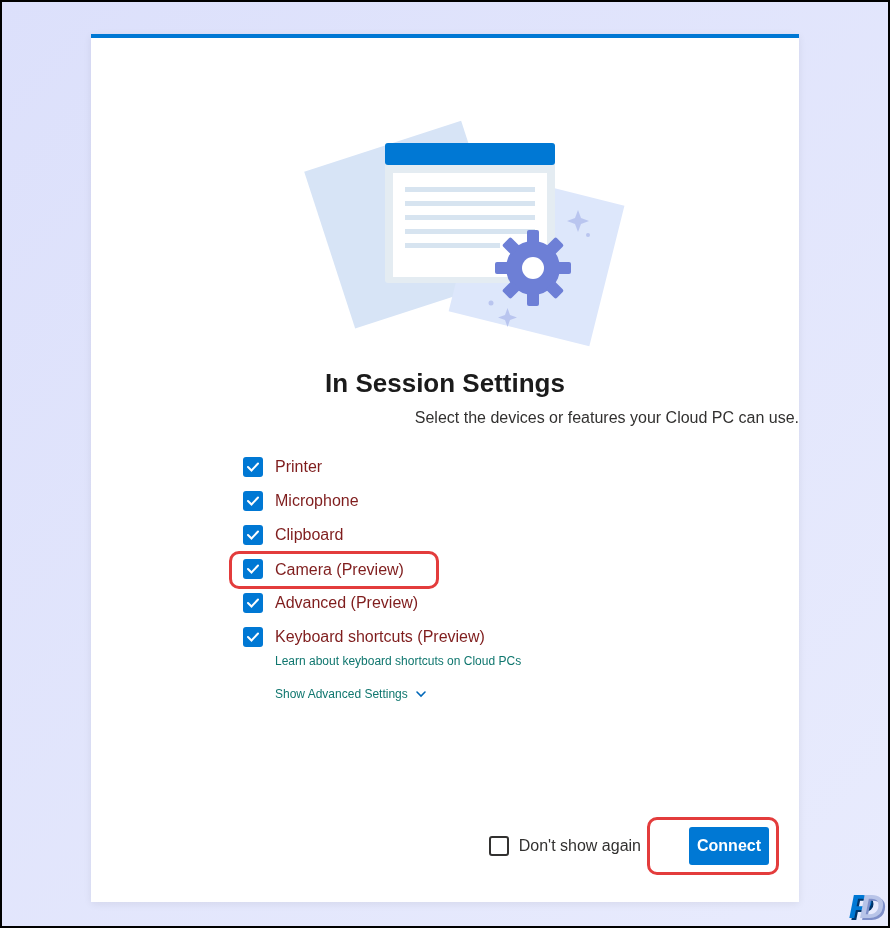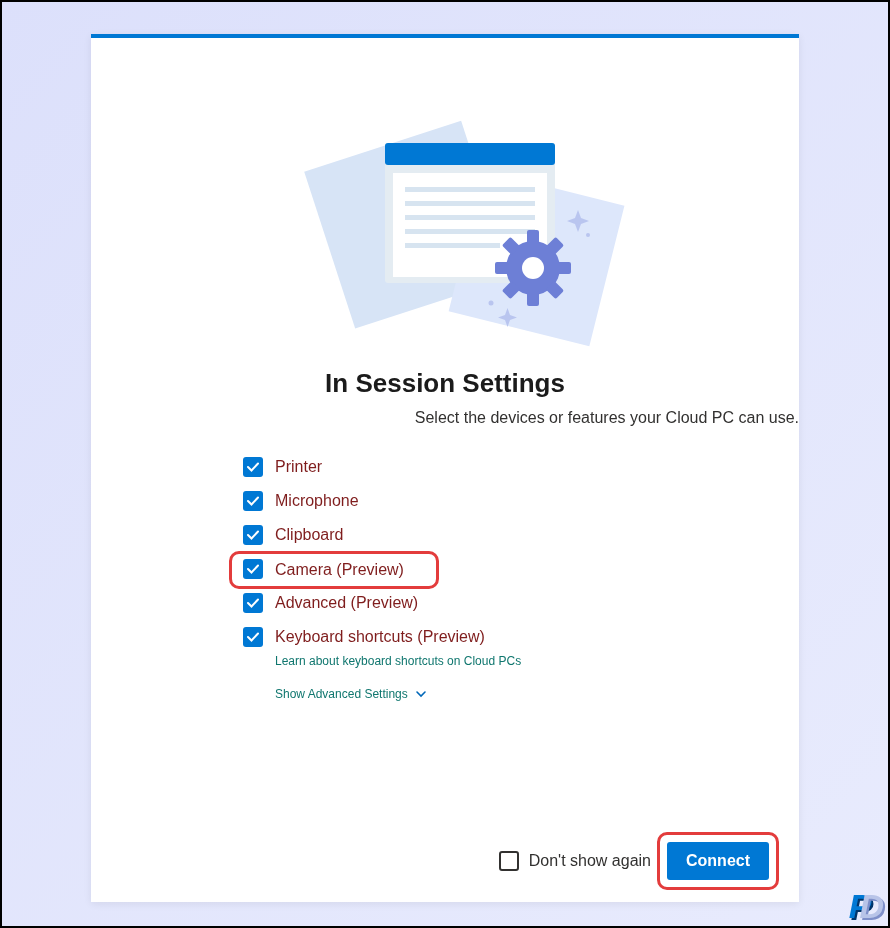--- a/index.html
+++ b/index.html
@@ -93,21 +93,21 @@
     }
     .advanced-row .link { margin-right: 6px; }
     .highlight-box {
       position: absolute;
       border: 3px solid #e33c3c;
       border-radius: 10px;
       pointer-events: none;
     }
     .footer {
       position: absolute;
-      bottom: 22px;
+      bottom: 37px;
       right: 30px;
       display: flex;
       align-items: center;
     }
     .dont-show {
       display: flex;
       align-items: center;
       margin-right: 16px;
     }
     .dont-show .checkbox {
@@ -115,23 +115,24 @@
       border: 2px solid #323130;
       margin-right: 10px;
     }
     .dont-show-label { font-size: 16px; color: #323130; }
     .connect-btn {
       background: #0078d4;
       color: #fff;
       font-size: 16px;
       font-weight: 600;
       border: none;
-      padding: 10px 19px;
+      padding: 10px 8px;
       border-radius: 3px;
       cursor: pointer;
+      margin-left: 32px;
     }
     .watermark {
       position: absolute;
       bottom: 0;
       right: 6px;
       font-size: 34px;
       font-weight: 700;
       font-style: italic;
       letter-spacing: -2px;
     }

